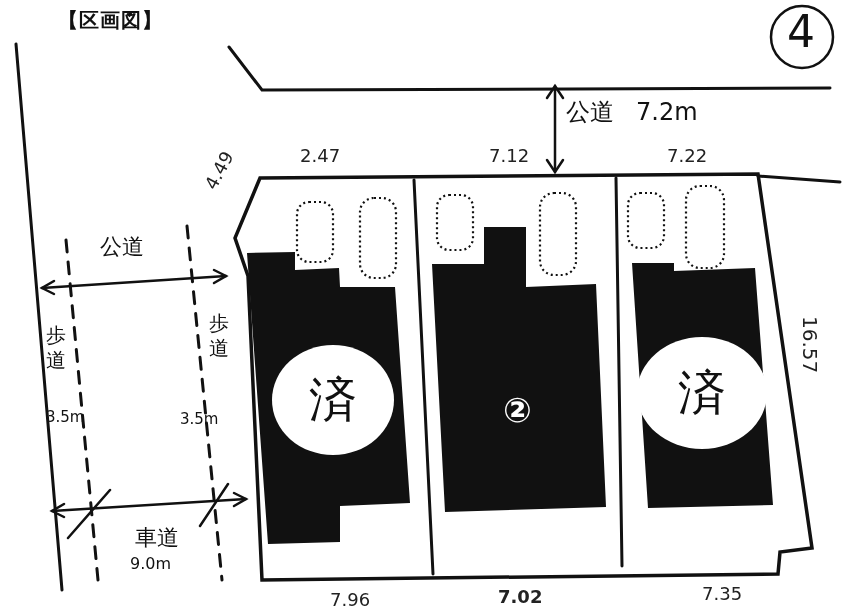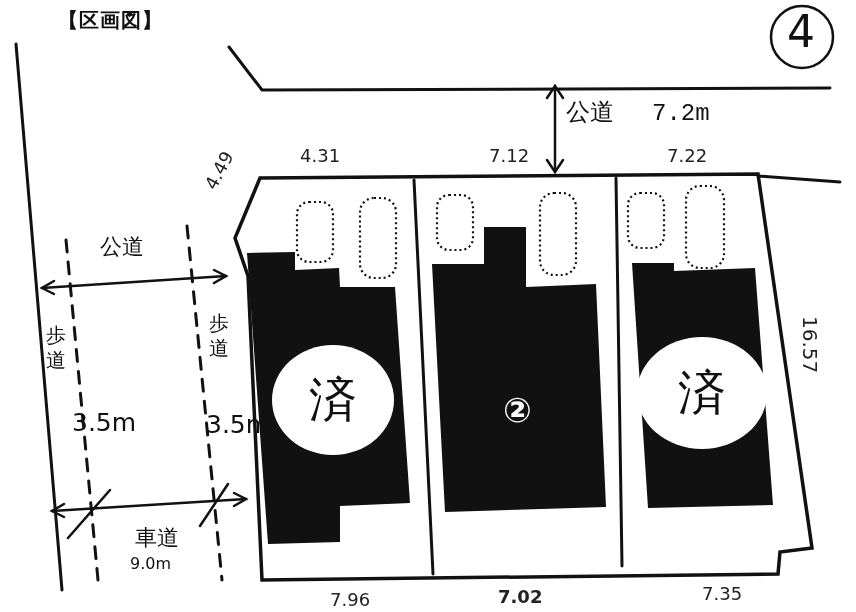--- a/index.html
+++ b/index.html
@@ -2,25 +2,25 @@
 <html><head>
   <meta charset="utf-8">
   <style>
     html, body { margin: 0; padding: 0; background: #ffffff; }
     body { width: 856px; height: 612px; position: relative; overflow: hidden;
            font-family: "DejaVu Sans", "Liberation Sans", sans-serif; color: #111; }
     #stage { position: absolute; left: 0; top: 0; width: 856px; height: 568px; }
     .lbl { position: absolute; white-space: nowrap; line-height: 1; color: #111; }
     .title { left: 58px; top: 10px; font-size: 20px; font-weight: bold; letter-spacing: 1px; }
     .road-top { left: 566px; top: 100px; font-size: 24px; }
-    .road-top .w { margin-left: 38px; font-family: Liberation Mono, monospace; }
+    .road-top .w { margin-left: 22px; }
     .dim { font-size: 18px; color: #222; }
     .road-left { left: 100px; top: 236px; font-size: 22px; }
     .vert { font-size: 20px; width: 24px; text-align: right; word-break: break-all; white-space: normal; line-height: 1.25; }
-    .m35 { font-size: 25px; margin-left: 26px; }
+    .m35 { font-size: 15px; }
     .carriage { left: 135px; top: 527px; font-size: 22px; }
     .carriage-w { left: 130px; top: 556px; font-size: 16px; }
     .status-circle { position: absolute; border-radius: 50%; background: #fff;
                      display: flex; align-items: center; justify-content: center;
                      font-size: 48px; color: #111; }
     .lot-num { position: absolute; font-size: 34px; color: #fff; font-weight: bold; }
   </style>
 </head>
 <body>
 
@@ -78,21 +78,21 @@
   </svg>
 
   <div class="lbl title">【区画図】</div>
 
   <div class="lbl" style="left:787px;top:10px;font-size:44px;font-family:'DejaVu Sans',sans-serif;">4</div>
 
   <div class="lbl road-top">
     <span>公道</span><span class="w">7.2m</span>
   </div>
 
-  <div class="lbl dim" style="left:300px;top:147px;">4.31</div>
+  <div class="lbl dim" style="left:300px;top:147px;">2.47</div>
   <div class="lbl dim" style="left:489px;top:147px;">7.12</div>
   <div class="lbl dim" style="left:667px;top:147px;">7.22</div>
 
   <div class="lbl dim" style="left:202px;top:184px;transform:rotate(-62deg);transform-origin:left top;">4.49</div>
 
   <div class="lbl dim" style="left:820px;top:316px;transform:rotate(90deg);transform-origin:left top;font-size:20px;">16.57</div>
 
   <div class="lbl dim" style="left:330px;top:591px;">7.96</div>
   <div class="lbl dim" style="left:498px;top:588px;font-weight:bold;">7.02</div>
   <div class="lbl dim" style="left:702px;top:585px;">7.35</div>

